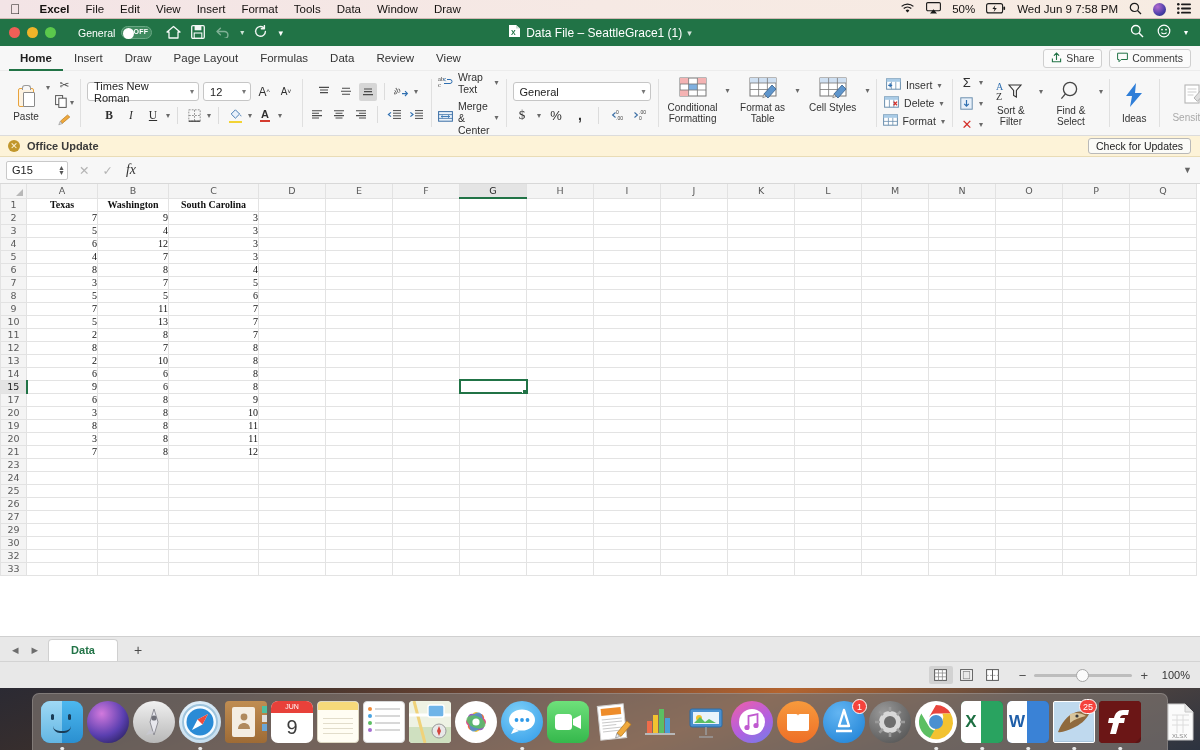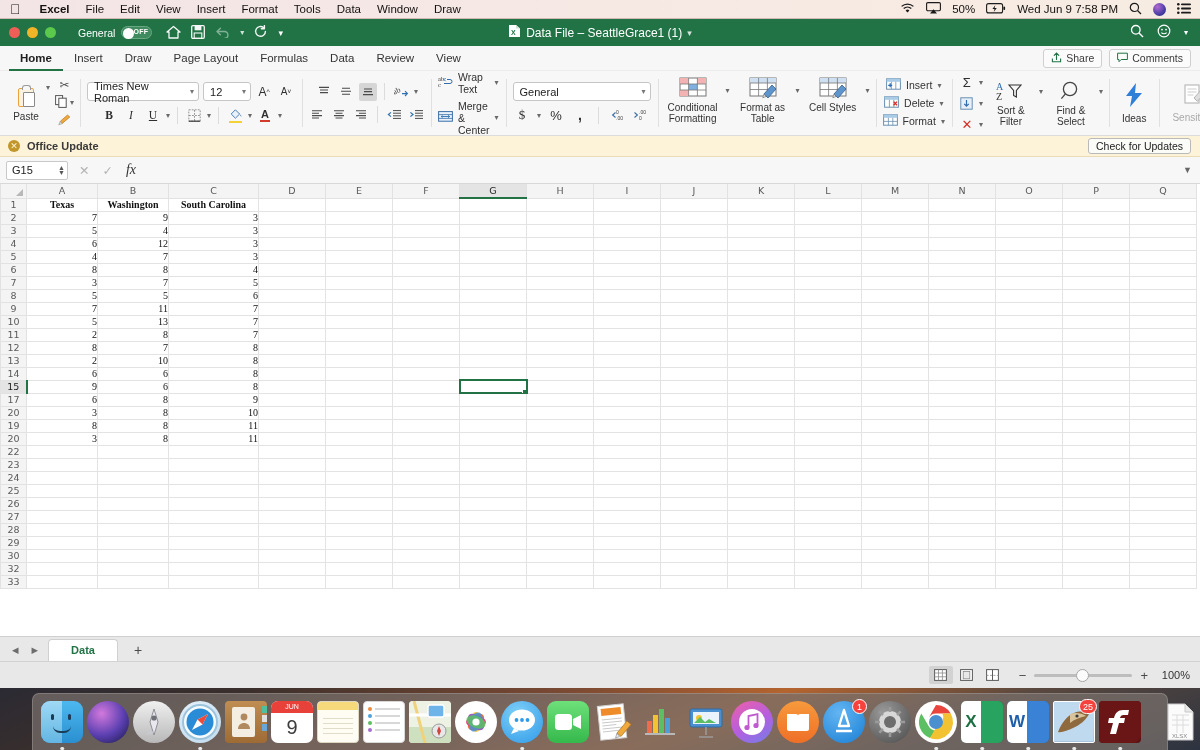--- a/index.html
+++ b/index.html
@@ -1182,24 +1182,24 @@
           <td class="cell" style="width: 67px;"></td>
           <td class="cell" style="width: 67px;"></td>
           <td class="cell" style="width: 67px;"></td>
           <td class="cell" style="width: 67px;"></td>
           <td class="cell" style="width: 67px;"></td>
           <td class="cell" style="width: 67px;"></td>
           <td class="cell" style="width: 67px;"></td>
           <td class="cell" style="width: 67px;"></td>
         </tr>
         <tr>
-          <td class="rowhead">22</td>
-          <td class="cell" style="width: 71px;"></td>
-          <td class="cell" style="width: 71px;"></td>
-          <td class="cell" style="width: 90px;"></td>
+          <td class="rowhead">21</td>
+          <td class="cell" style="width: 71px;">7</td>
+          <td class="cell" style="width: 71px;">8</td>
+          <td class="cell" style="width: 90px;">12</td>
           <td class="cell" style="width: 67px;"></td>
           <td class="cell" style="width: 67px;"></td>
           <td class="cell" style="width: 67px;"></td>
           <td class="cell" style="width: 67px;"></td>
           <td class="cell" style="width: 67px;"></td>
           <td class="cell" style="width: 67px;"></td>
           <td class="cell" style="width: 67px;"></td>
           <td class="cell" style="width: 67px;"></td>
           <td class="cell" style="width: 67px;"></td>
           <td class="cell" style="width: 67px;"></td>
@@ -1283,40 +1283,20 @@
           <td class="cell" style="width: 67px;"></td>
           <td class="cell" style="width: 67px;"></td>
           <td class="cell" style="width: 67px;"></td>
           <td class="cell" style="width: 67px;"></td>
           <td class="cell" style="width: 67px;"></td>
           <td class="cell" style="width: 67px;"></td>
           <td class="cell" style="width: 67px;"></td>
         </tr>
         <tr>
           <td class="rowhead">27</td>
-          <td class="cell" style="width: 71px;"></td>
-          <td class="cell" style="width: 71px;"></td>
-          <td class="cell" style="width: 90px;"></td>
-          <td class="cell" style="width: 67px;"></td>
-          <td class="cell" style="width: 67px;"></td>
-          <td class="cell" style="width: 67px;"></td>
-          <td class="cell" style="width: 67px;"></td>
-          <td class="cell" style="width: 67px;"></td>
-          <td class="cell" style="width: 67px;"></td>
-          <td class="cell" style="width: 67px;"></td>
-          <td class="cell" style="width: 67px;"></td>
-          <td class="cell" style="width: 67px;"></td>
-          <td class="cell" style="width: 67px;"></td>
-          <td class="cell" style="width: 67px;"></td>
-          <td class="cell" style="width: 67px;"></td>
-          <td class="cell" style="width: 67px;"></td>
-          <td class="cell" style="width: 67px;"></td>
-        </tr>
-        <tr>
-          <td class="rowhead">28</td>
           <td class="cell" style="width: 71px;"></td>
           <td class="cell" style="width: 71px;"></td>
           <td class="cell" style="width: 90px;"></td>
           <td class="cell" style="width: 67px;"></td>
           <td class="cell" style="width: 67px;"></td>
           <td class="cell" style="width: 67px;"></td>
           <td class="cell" style="width: 67px;"></td>
           <td class="cell" style="width: 67px;"></td>
           <td class="cell" style="width: 67px;"></td>
           <td class="cell" style="width: 67px;"></td>

